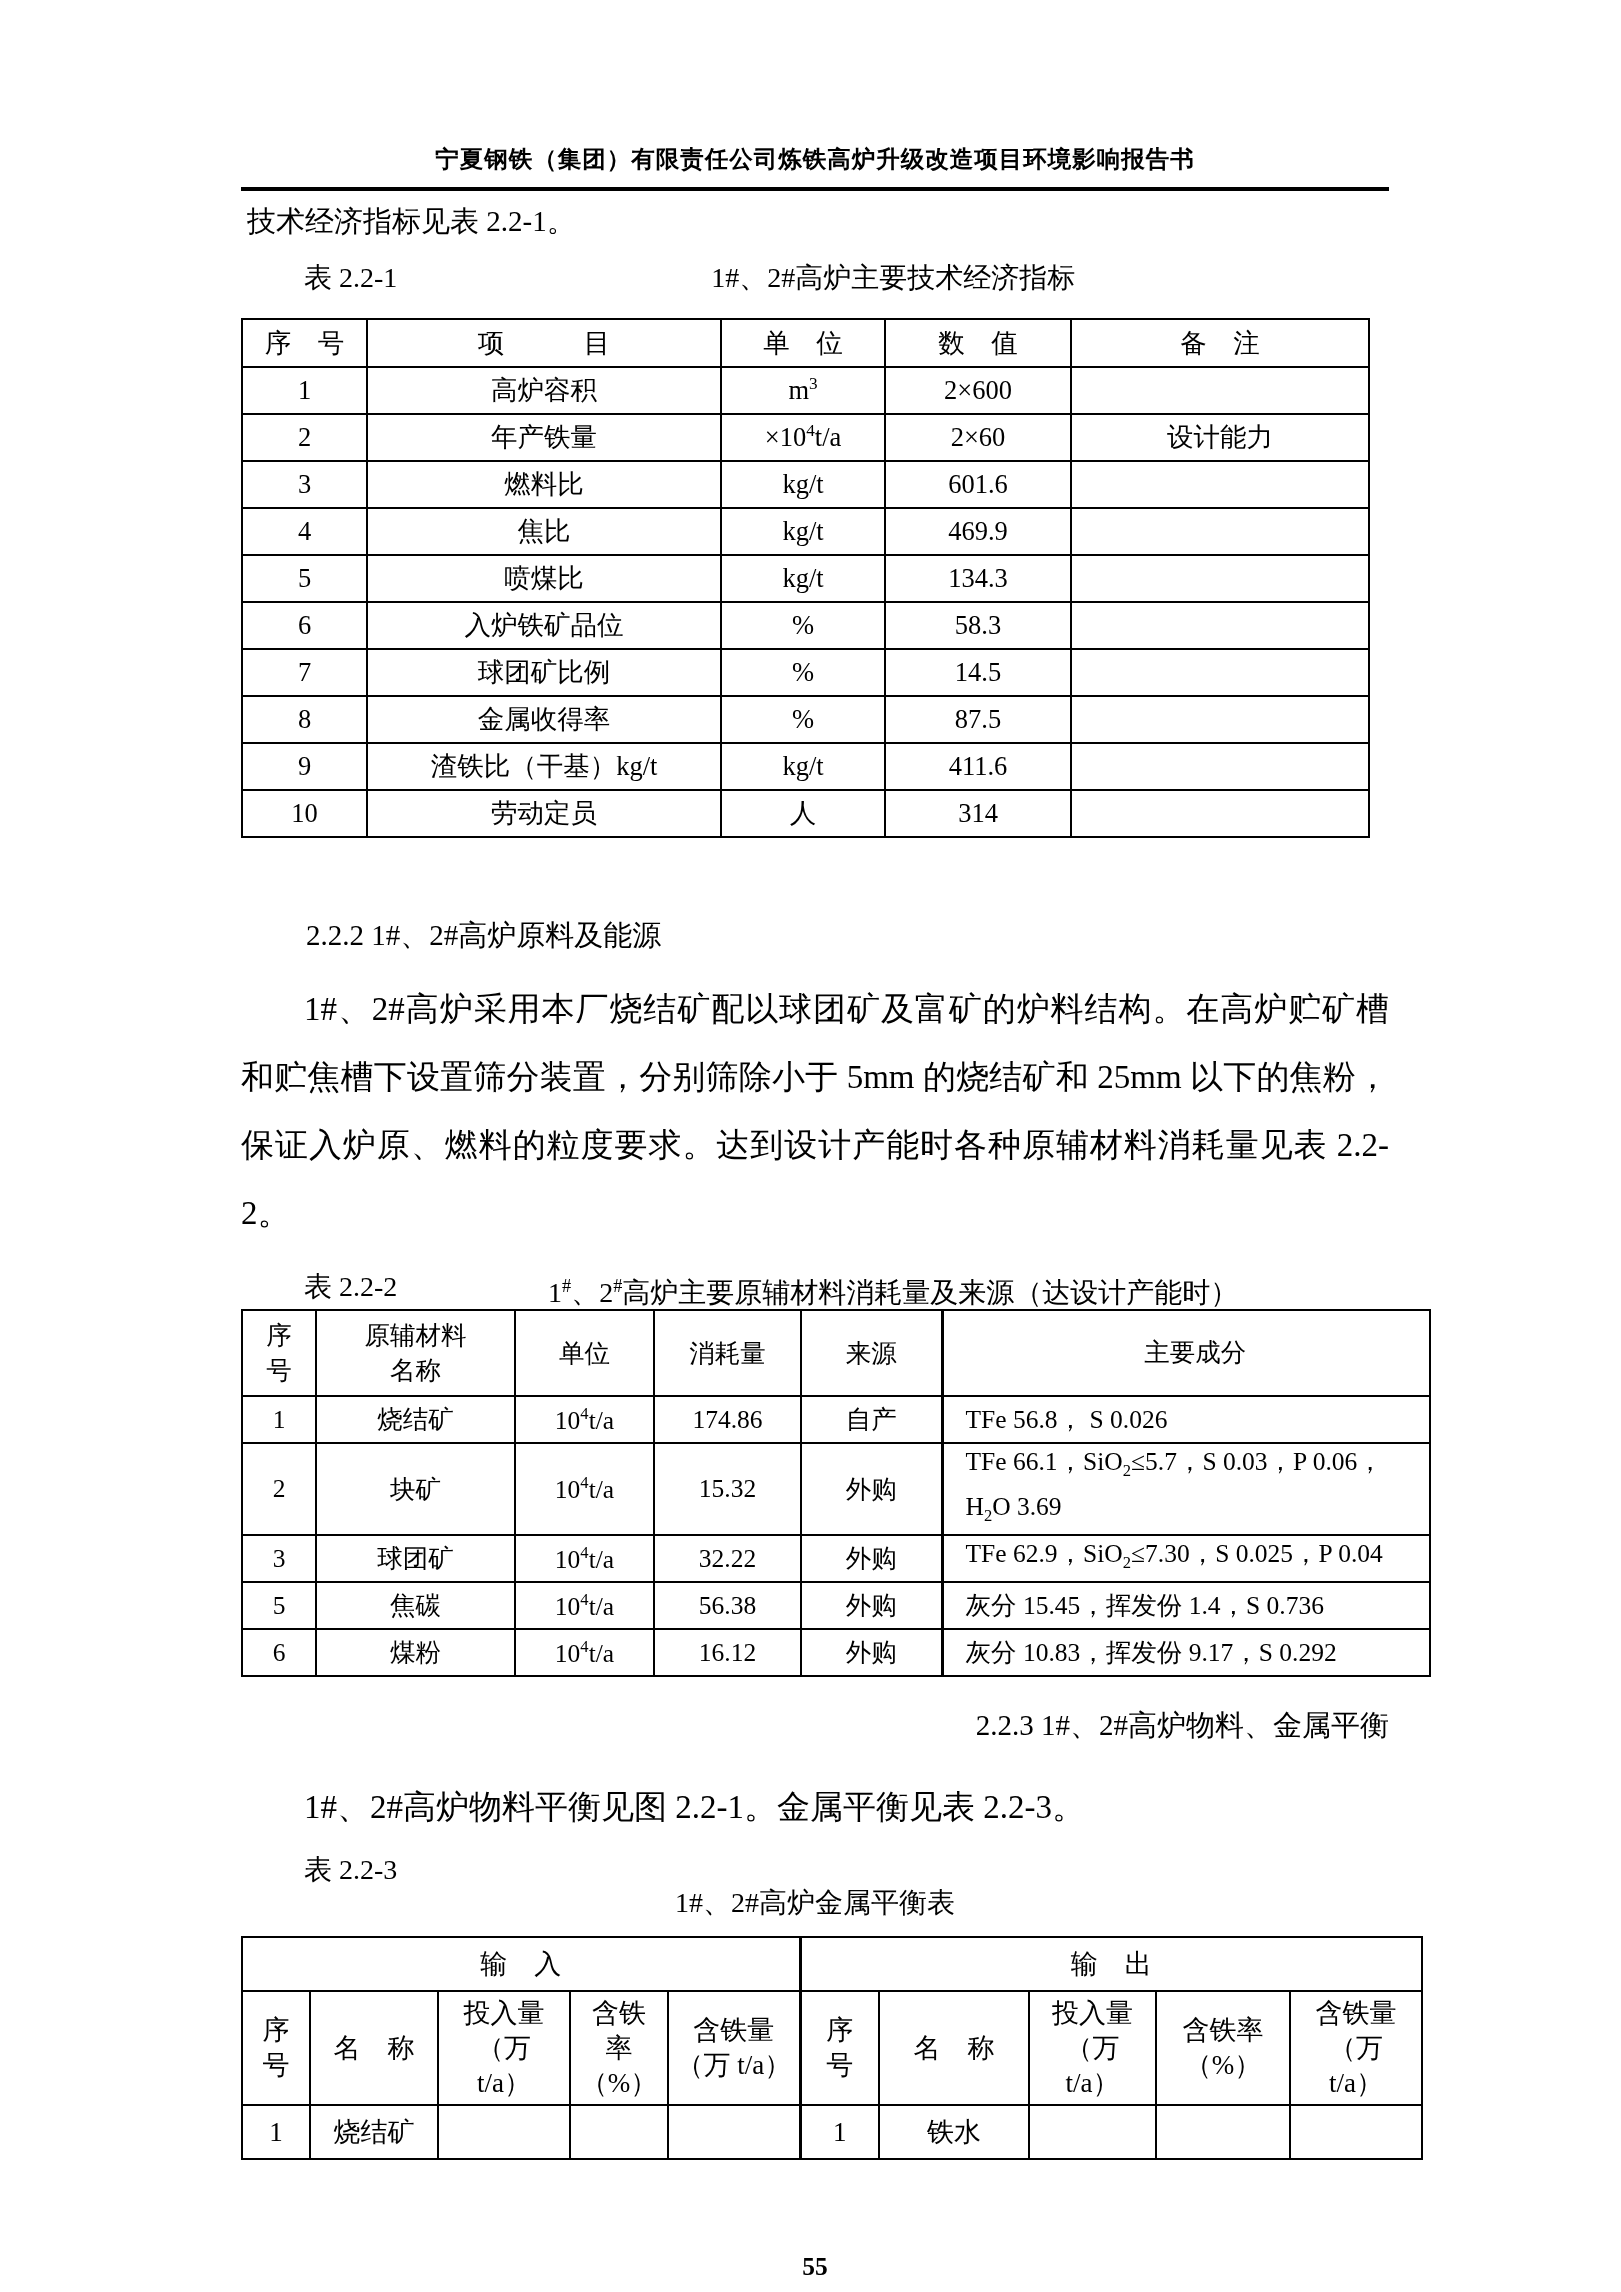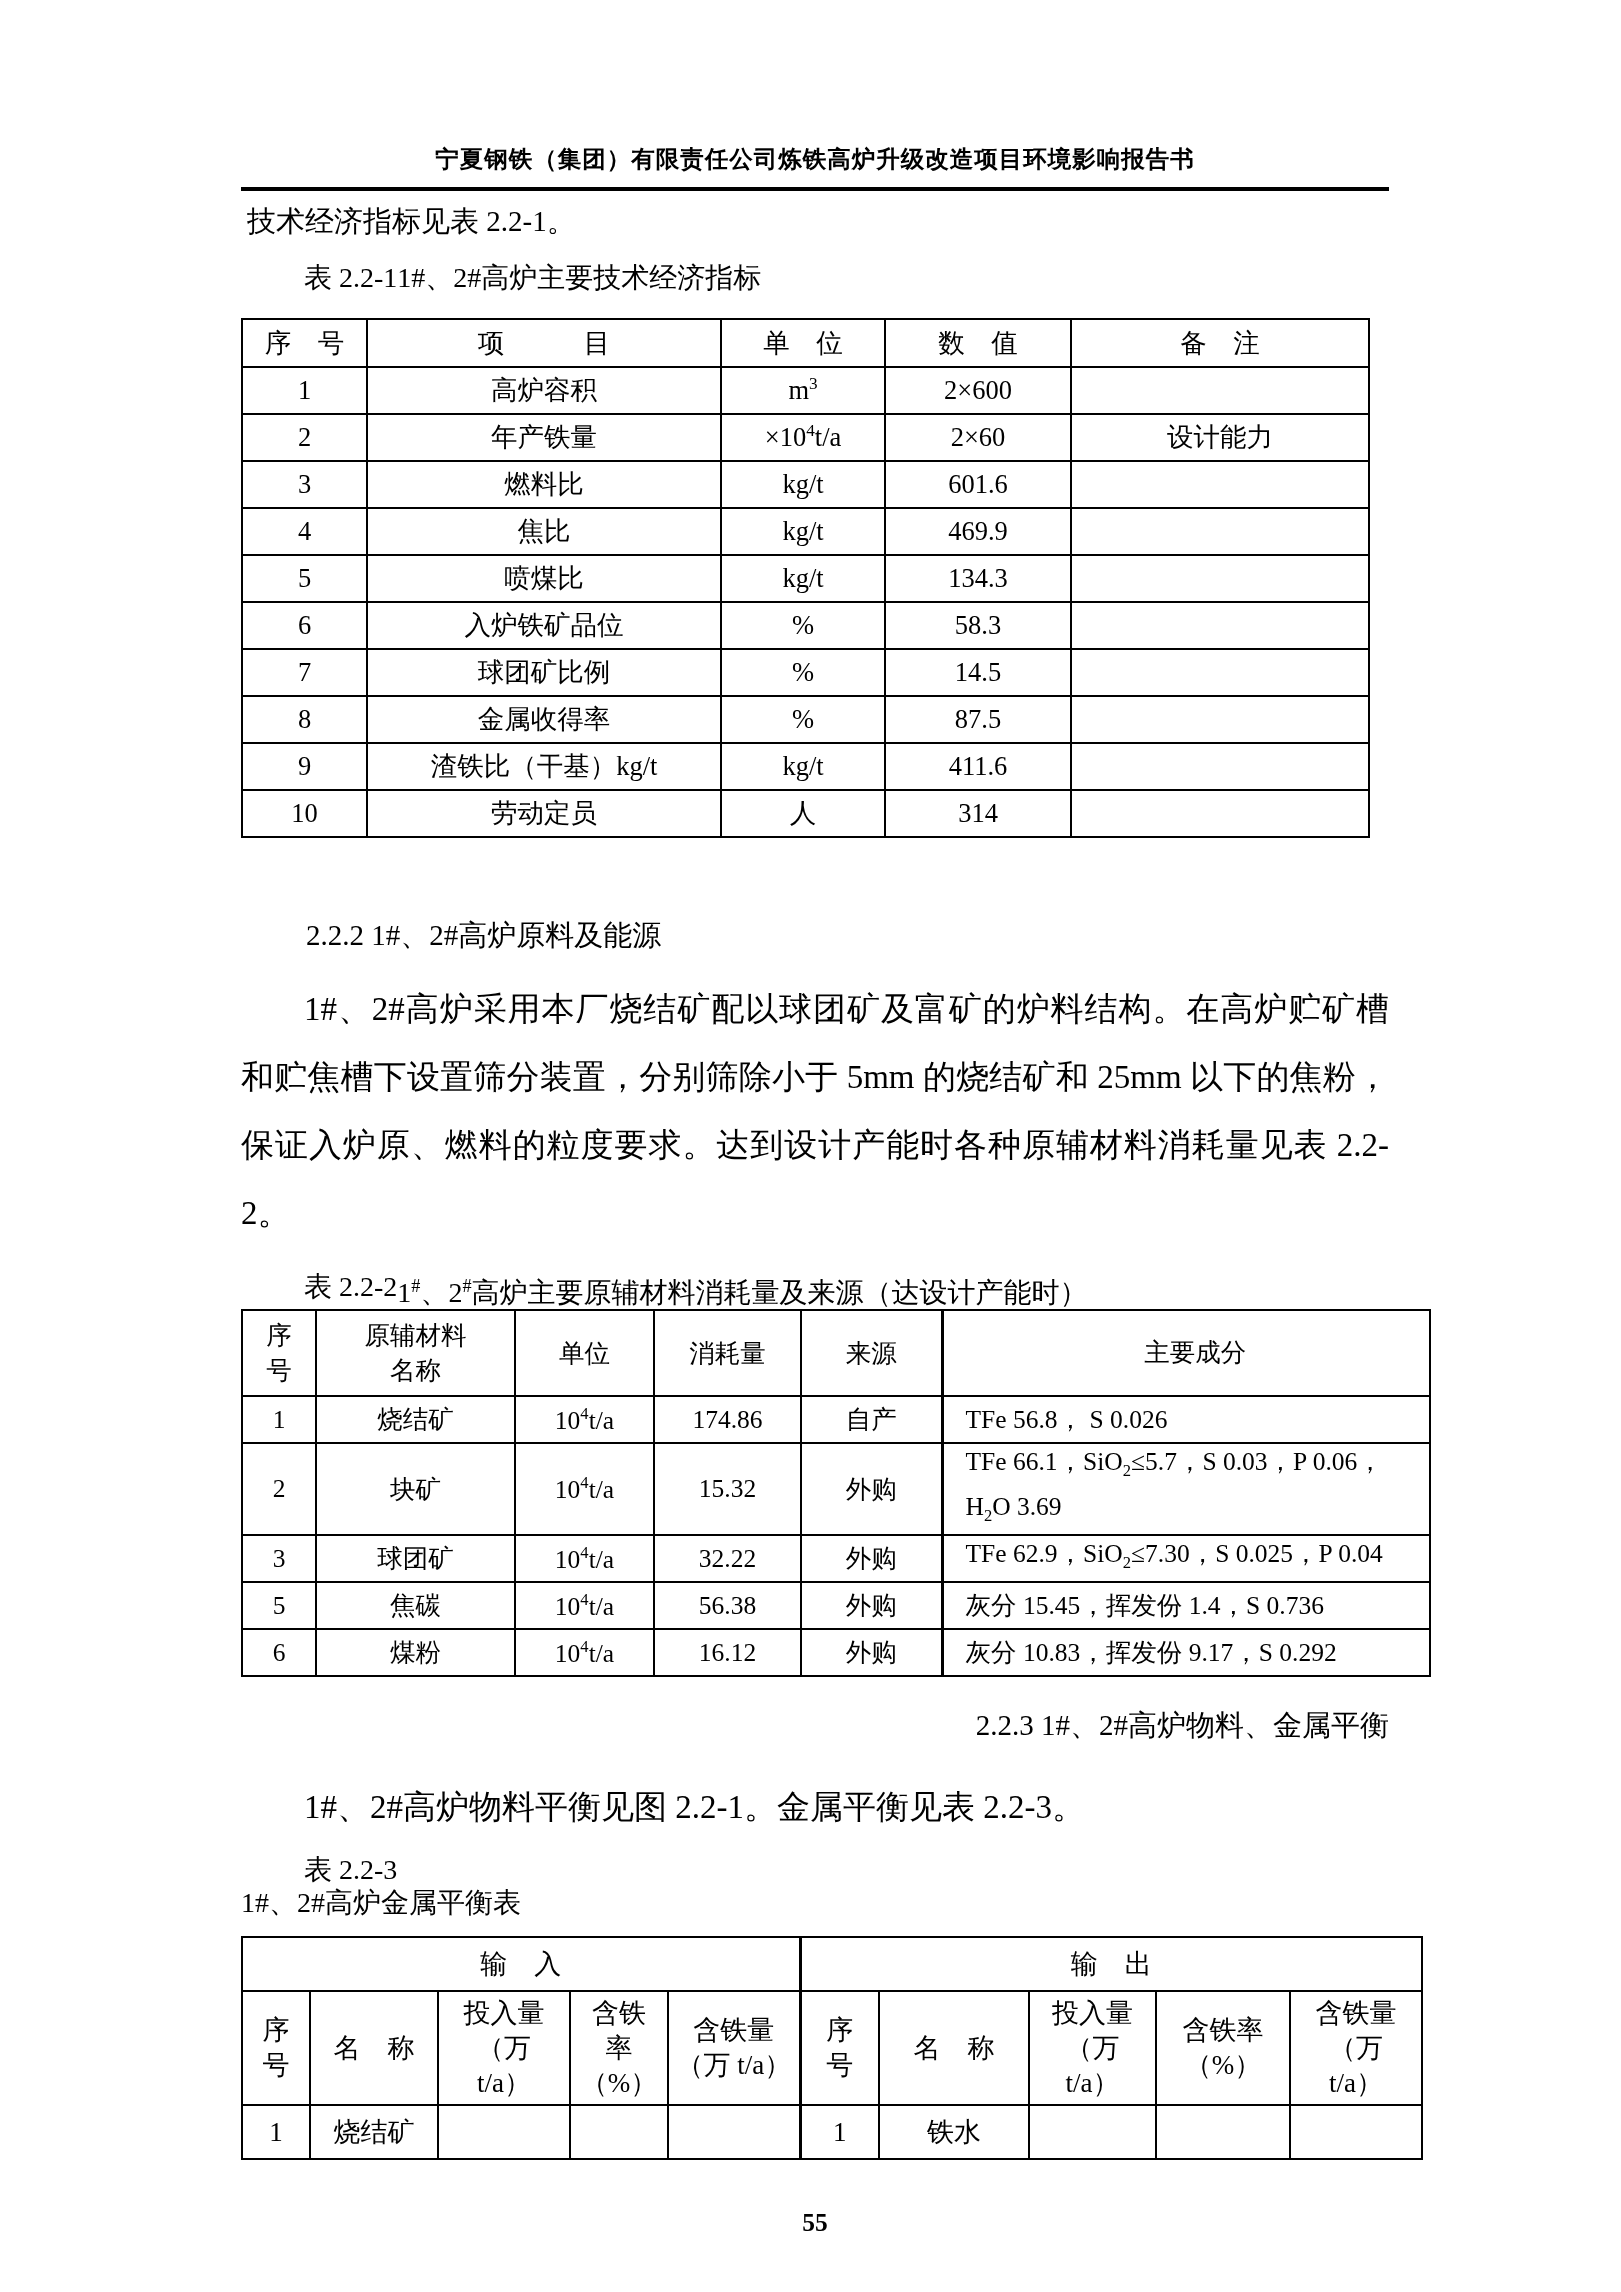--- a/index.html
+++ b/index.html
@@ -16,21 +16,21 @@
     padding-top: 143px; text-align: center;
     font-size: 23.5px; font-weight: bold; letter-spacing: 1px;
   }
   .header-rule { margin-top: 11.8px; border-top: 4.9px solid #000; height: 0; }
 
   .body-text { font-size: 29px; line-height: 36px; margin: 6px; }
   .intro { margin-top: 11.8px; }
 
   .table-caption { display: flex; margin-top: 22.5px; font-size: 28px; line-height: 33px; }
   .caption-label { margin-left: 63px; white-space: nowrap; }
-  .caption-title { flex: 1; }
+  .caption-title { flex: 1; text-align: center; }
   .caption-title sup, .comp sub, .unit sup, .unit sub { font-size: 0.65em; }
 
   table { border-collapse: collapse; table-layout: fixed; border: 2.9px solid #000; }
   th, td {
     border: 2px solid #000; border-top-width: 2.9px; border-bottom-width: 2.9px;
     text-align: center; font-weight: normal; padding: 0 3.9px;
     overflow: hidden;
   }
 
   .t1 { width: 1127px; margin-top: 23.5px; font-size: 26.5px; }
@@ -54,21 +54,21 @@
   .t2 .comp, .t2 th.comp { border-left-width: 3.9px; }
   .t2 th.comp { text-align: center; }
 
   .t3 { width: 1182px; margin-top: 17.6px; font-size: 27px; }
   .t3 th, .t3 td { white-space: pre-line; line-height: 35px; }
   .t3 .group-row th { height: 54px; }
   .t3 .colhead-row th { height: 114px; }
   .t3 td { height: 54px; }
   .mid { border-left-width: 3.9px; }
 
-  .page-number { text-align: center; font-weight: bold; font-size: 25.5px; margin-top: 48px; }
+  .page-number { text-align: center; font-weight: bold; font-size: 25.5px; margin-top: 92px; }
 </style>
 </head>
 <body>
 
 <div class="page">
   <div class="content">
 
     <div class="doc-header-title">宁夏钢铁（集团）有限责任公司炼铁高炉升级改造项目环境影响报告书</div>
     <div class="header-rule"></div>
 

